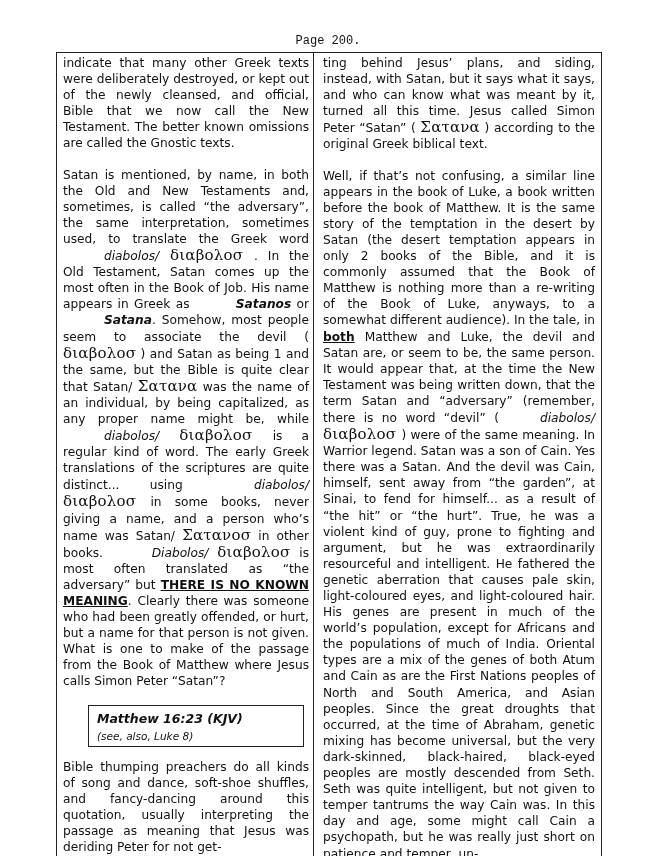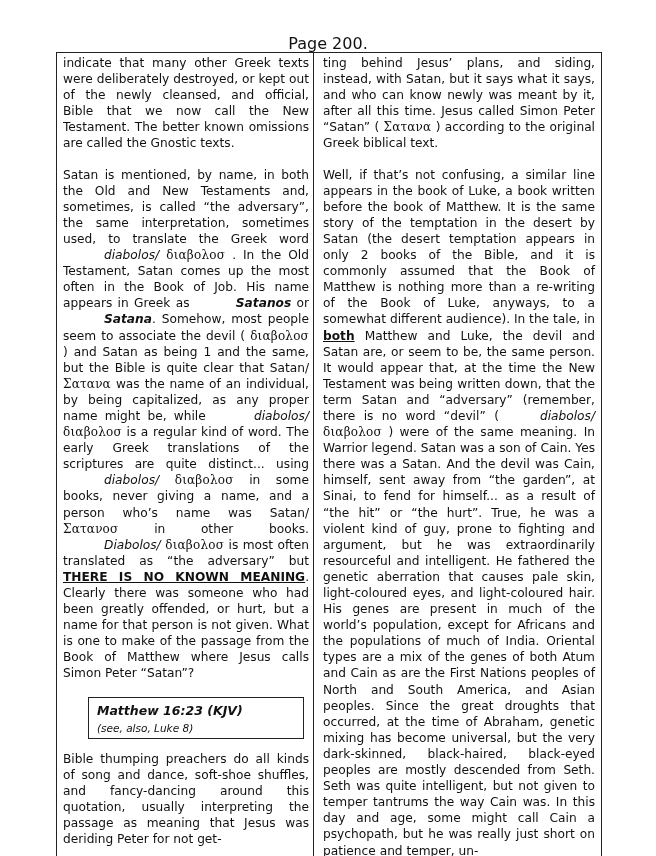--- a/index.html
+++ b/index.html
@@ -1,27 +1,27 @@
 <!DOCTYPE html>
 <html><head>
 <meta charset="utf-8">
 <style>
   html, body { margin: 0; padding: 0; background: #ffffff; }
   body { width: 656px; height: 856px; position: relative; overflow: hidden;
          font-family: "DejaVu Sans", sans-serif; color: #111; }
   .page-header { position: absolute; top: 34px; left: 0; width: 656px; text-align: center;
-         font-size: 16px; }
+         font-size: 12px; font-family: Liberation Mono, monospace; }
   .frame { position: absolute; left: 56px; top: 52px; width: 546px; height: 816px;
          border: 1.5px solid #222; box-sizing: border-box; }
   .divider { position: absolute; left: 256px; top: 0; bottom: 0; border-left: 1.5px solid #222; }
   .col { position: absolute; top: 2px; font-size: 12.2px; line-height: 16.1px; text-align: justify; }
   .col-left { left: 6px; width: 246px; }
   .col-right { left: 266px; width: 272px; }
   .col p { margin: 0 0 15px 0; }
-  .greek { font-family: "DejaVu Serif", serif; font-size: 12px; letter-spacing: 0.2px; }
+  .greek { font-family: "DejaVu Serif", serif; font-size: 15px; letter-spacing: 0.2px; }
   i { font-style: italic; margin-left: 41px; }
   b { font-weight: bold; }
   u { text-decoration: underline; font-weight: bold; }
   .quote { border: 1.5px solid #222; margin: 14px 5px 12px 25px; padding: 5px 16px 3px 8px; font-style: italic; }
   .quote-title { font-weight: bold; font-size: 12.5px; margin-bottom: 3px; }
   .quote-sub { font-size: 10.5px; line-height: 13px; }
   .quote-text { font-size: 12.2px; line-height: 16px; text-align: justify; }
   .quote-text .greek { font-style: normal; }
 </style>
 </head>
@@ -39,17 +39,17 @@
 
     <div class="quote">
       <div class="quote-title">Matthew 16:23 (KJV)</div>
       <div class="quote-sub">(see, also, Luke 8)</div>
     </div>
 
     <p>Bible thumping preachers do all kinds of song and dance, soft-shoe shuffles, and fancy-dancing around this quotation, usually interpreting the passage as meaning that Jesus was deriding Peter for not get-</p>
   </div>
 
   <div class="col col-right">
-    <p><span>ting behind Jesus’ plans, and siding, instead, with Satan, but it says what it says, and who can know newly was meant by it, after all this time. Jesus called Simon Peter “Satan” ( </span><span class="greek">Σατανα</span><span> ) according to the original Greek biblical text.</span></p>
+    <p><span>ting behind Jesus’ plans, and siding, instead, with Satan, but it says what it says, and who can know what was meant by it, turned all this time. Jesus called Simon Peter “Satan” ( </span><span class="greek">Σατανα</span><span> ) according to the original Greek biblical text.</span></p>
 
     <p><span>Well, if that’s not confusing, a similar line appears in the book of Luke, a book written before the book of Matthew. It is the same story of the temptation in the desert by Satan (the desert temptation appears in only 2 books of the Bible, and it is commonly assumed that the Book of Matthew is nothing more than a re-writing of the Book of Luke, anyways, to a somewhat different audience). In the tale, in </span><u>both</u><span> Matthew and Luke, the devil and Satan are, or seem to be, the same person. It would appear that, at the time the New Testament was being written down, that the term Satan and “adversary” (remember, there is no word “devil” (</span><i>diabolos/</i><span class="greek"> διαβολοσ </span><span>) were of the same meaning. In Warrior legend. Satan was a son of Cain. Yes there was a Satan. And the devil was Cain, himself, sent away from “the garden”, at Sinai, to fend for himself... as a result of “the hit” or “the hurt”. True, he was a violent kind of guy, prone to fighting and argument, but he was extraordinarily resourceful and intelligent. He fathered the genetic aberration that causes pale skin, light-coloured eyes, and light-coloured hair. His genes are present in much of the world’s population, except for Africans and the populations of much of India. Oriental types are a mix of the genes of both Atum and Cain as are the First Nations peoples of North and South America, and Asian peoples. Since the great droughts that occurred, at the time of Abraham, genetic mixing has become universal, but the very dark-skinned, black-haired, black-eyed peoples are mostly descended from Seth. Seth was quite intelligent, but not given to temper tantrums the way Cain was. In this day and age, some might call Cain a psychopath, but he was really just short on patience and temper, un-</span></p>
   </div>
 </div>
 
 </body></html>

